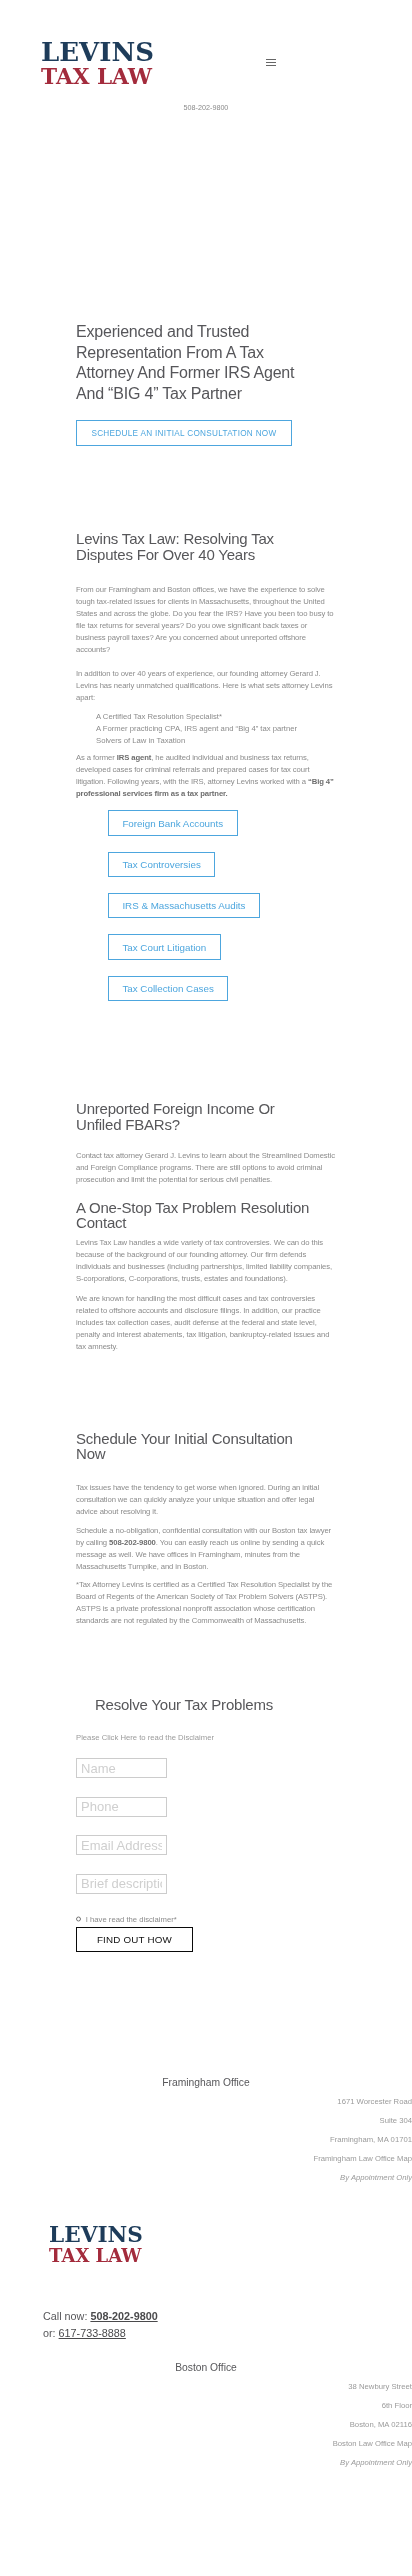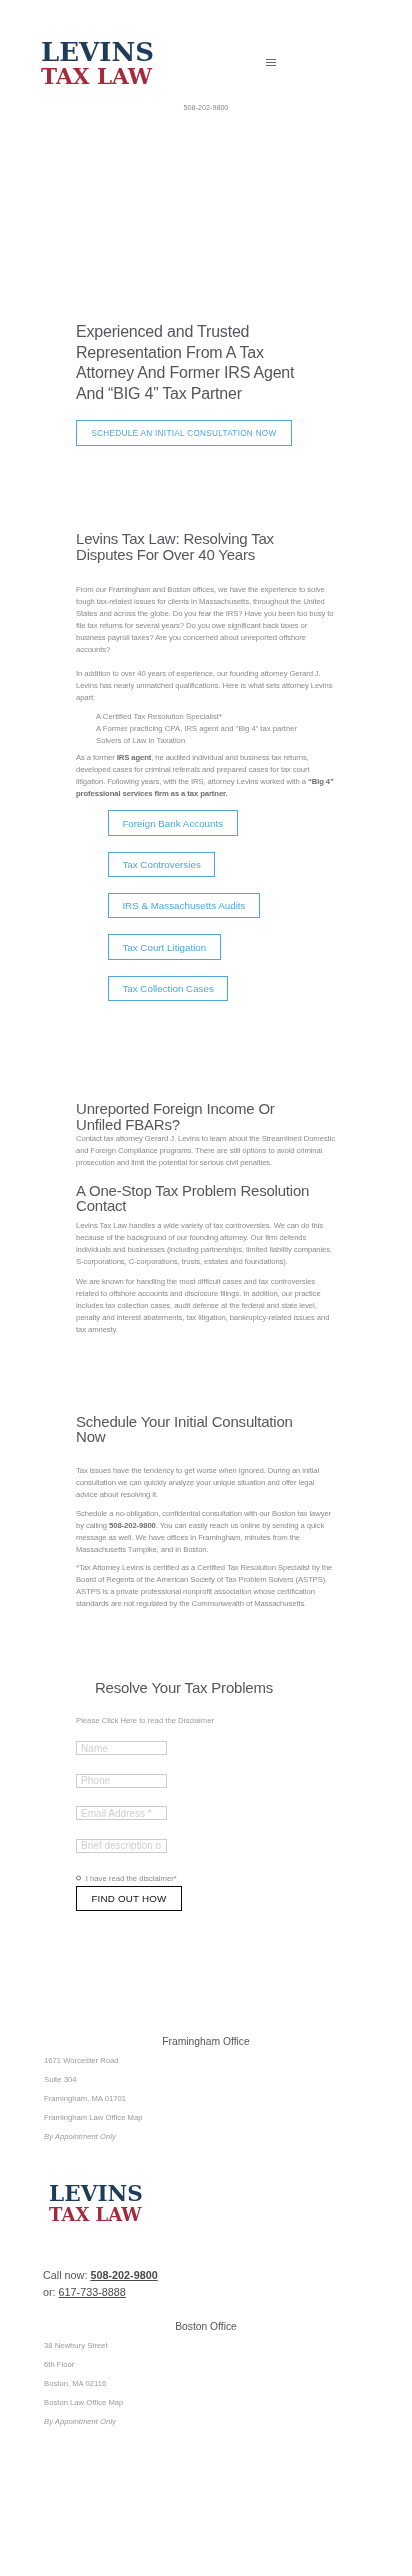--- a/index.html
+++ b/index.html
@@ -59,61 +59,61 @@
   #about-p2    { margin-top:11.3px; }
   .quals { list-style:none; margin:7.2px 0 0 76px; padding:0 0 0 20px; width:240px;
            font-size:7.7px; line-height:12px; color:#8b8b8b; }
   #about-p3    { margin-top:5.2px; }
 
   .practice-row { margin:0 0 16px 76px; }
   .practice-row.first { margin-top:10.3px; }
   .btn-practice { padding:6.2px 13.4px; font-size:9.8px;margin-left:32px; }
 
   #fbar-h2     { margin-top:100px; }
-  #fbar-p      { margin-top:1px; }
+  #fbar-p      { margin-top:18px; }
   #onestop-h2  { margin-top:13.4px; }
   #onestop-p1  { margin-top:6.2px; }
   #onestop-p2  { margin-top:8.2px; }
   #schedule-h2 { margin-top:78px; }
   #schedule-p1 { margin-top:19.6px; }
   #schedule-p2 { margin-top:7.2px; }
   #schedule-p3 { margin-top:6.2px; }
 
   
   #resolve-h2 { margin:70px 0 0 0; width:368px; text-align:center; }
   .form-note { margin:20.6px 0 0 76px; font-size:7.7px; color:#9b9b9b; cursor:pointer; }
   h3.required {
     margin:17px 0 0 76px; width:260px;
     font-size:15px; line-height:15.5px; font-weight:400; color:#57575a; letter-spacing:-0.2px;
   }
   h3.required span { display:block; }
   input.field {
-    display:block; margin:0 0 18.5px 76px; width:91px; height:14px;
+    display:block; margin:0 0 18.5px 76px; width:91px; height:20px;
     box-sizing:border-box; border:0.5px solid #ccc; padding:0.5px 4.1px;
-    font-size:10px; color:#888; font-family:inherit; background:#fff;
+    font-size:13px; color:#888; font-family:inherit; background:#fff;
   }
   input.field.first { margin-top:16px; }
   input.field.last { margin-bottom:0; }
   input.field::placeholder { color:#cfcfcf; opacity:1; }
   .checkbox-row { margin:21px 0 0 76px; display:flex; align-items:center;
                   font-size:7.7px; color:#8b8b8b; }
   .checkbox-row input { width:5.2px; height:5.2px; margin:0 4.6px 0 0; }
   .submit-btn {
-    display:block; margin:3.1px 0 0 76px; width:106px; height:25px;
+    display:block; margin:3.1px 0 0 76px; width:117px; height:25px;
     background:#fff; border:1px solid #0a0a0a; color:#111;
     font-size:9.8px; font-family:inherit; letter-spacing:0.2px; cursor:pointer;
   }
 
   
   .office-heading { text-align:center; font-size:10.3px; line-height:11.3px;
                     font-weight:400; color:#57575a; margin:0; }
   #framingham-heading { margin-top:125px; }
   #boston-heading { margin-top:19.6px; }
   .office-lines { margin-top:4.1px; }
-  .office-line { text-align:left; font-size:7.7px; line-height:19px; color:#9a9a9a; margin:0;padding-left:44px; }
+  .office-line { text-align:right; font-size:7.7px; line-height:19px; color:#9a9a9a; margin:0;padding-left:44px; }
   .office-line a { color:#9a9a9a; text-decoration:none; }
   .office-note { font-style:italic; }
 
   
   .logo-footer { margin:37px 0 0 49px; }
   .logo-footer .logo-top { font-size:21.6px; }
   .logo-footer .logo-bottom { font-size:18px; margin-top:1.5px; }
 
   .call-block { margin:43px 0 0 43px; font-size:10.8px; line-height:17px; color:#57575a; }
   .call-block a { color:#4a4a4c; text-decoration:underline; }

